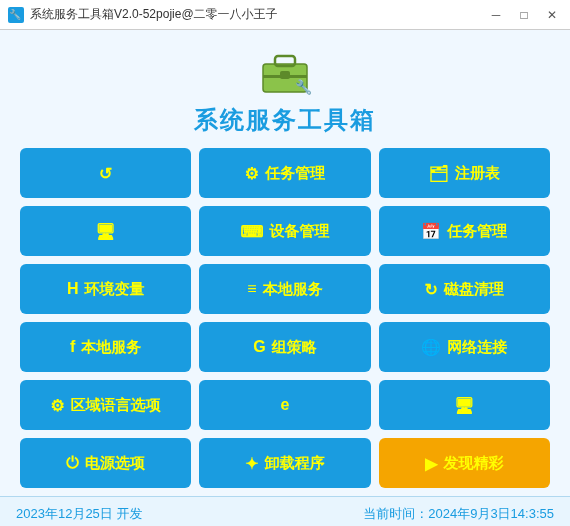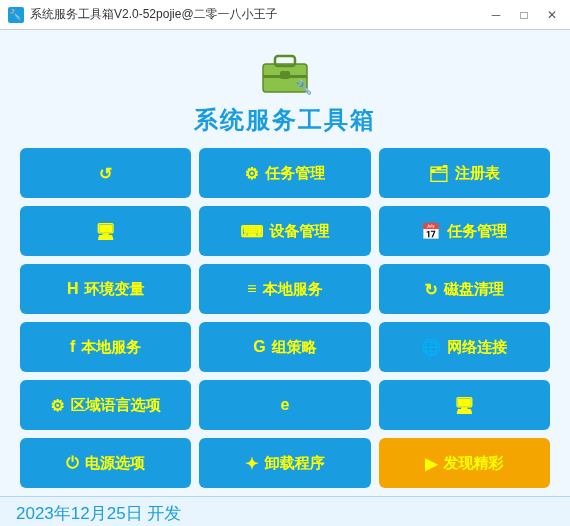--- a/index.html
+++ b/index.html
@@ -122,21 +122,21 @@
       height: 34px;
       background: #e8f5fe;
       border-top: 1px solid #b0d8f0;
       display: flex;
       align-items: center;
       justify-content: space-between;
       padding: 0 16px;
       flex-shrink: 0;
     }
     .footer-text {
-      font-size: 17px;
+      font-size: 13px;
       color: #1a9ce0;
     }
   </style>
 </head>
 <body>
 
 <div class="title-bar">
   <div class="title-bar-left">
     <div class="title-bar-icon">🔧</div>
     <span>系统服务工具箱V2.0-52pojie@二零一八小王子</span>
@@ -234,13 +234,16 @@
       </button>
       <button class="tool-btn highlight">
         <span class="btn-icon">▶</span>
         <span>发现精彩</span>
       </button>
     </div>
 </div>
 
 <div class="footer">
   <span class="footer-text">2023年12月25日 开发</span>
+  <span class="footer-text">
+    <span>当前时间：</span><span>2024年9月3日14:3:55</span>
+  </span>
 </div>
 
 </body></html>

